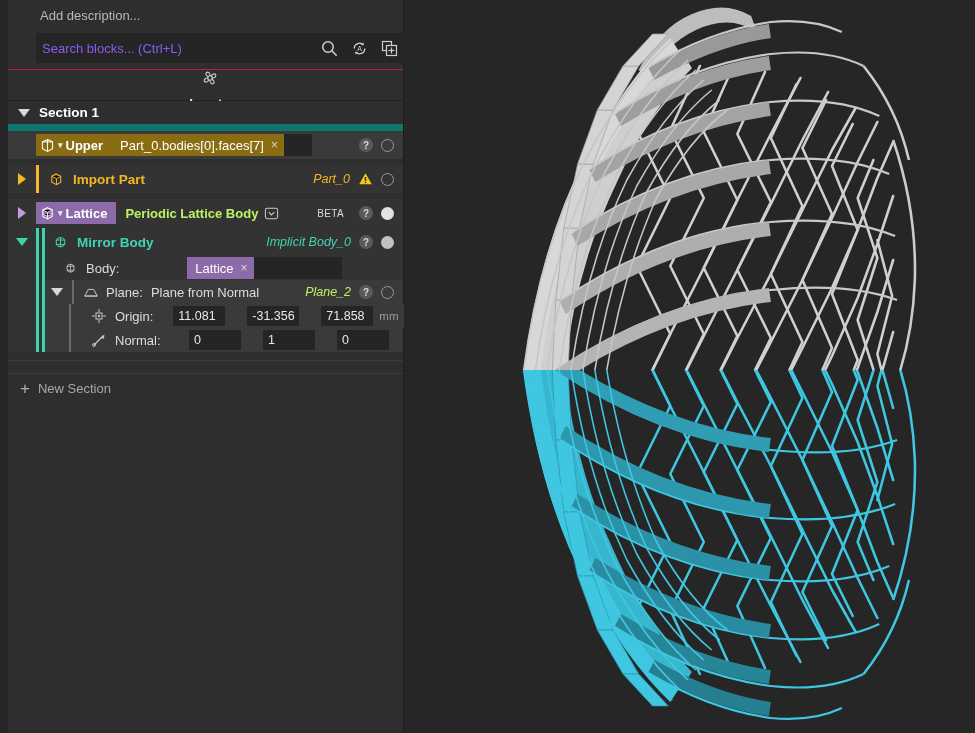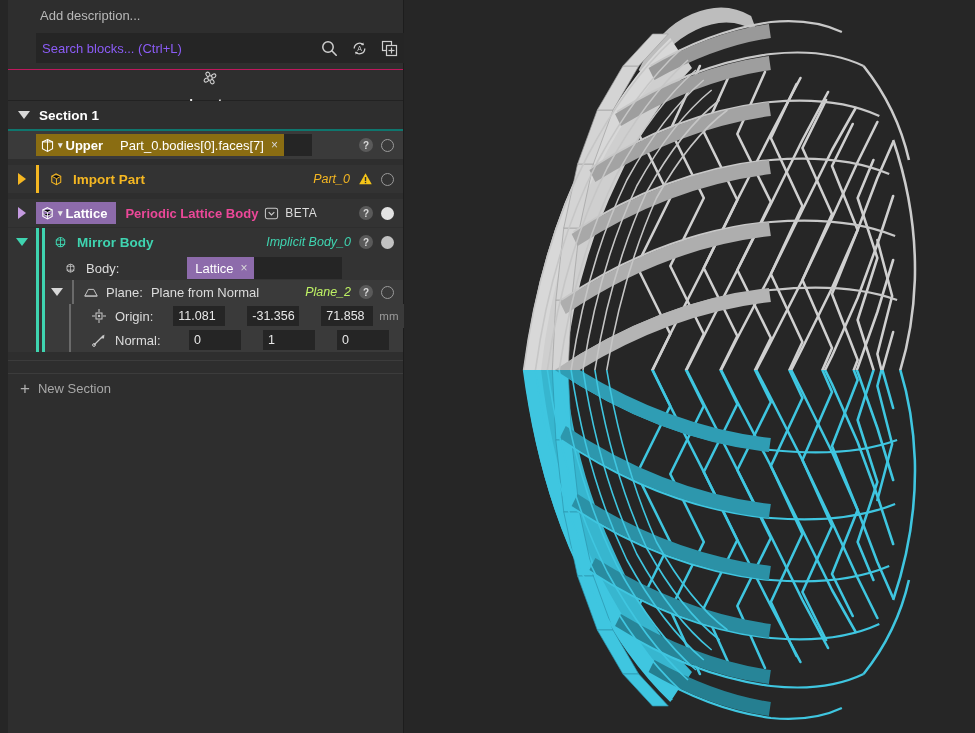--- a/index.html
+++ b/index.html
@@ -40,21 +40,21 @@
     padding-left: 8px; gap: 10px;
     border-top: 1px solid #be185d; border-bottom: 1px solid #222;
     background: #2e2e2e;
     flex-direction: column;
   }
   .inputs-label { color: #e8e8e8; font-size: 13.5px; font-weight: bold; }
 
   .section-row {
     height: 30px; display: flex; align-items: center; gap: 9px;
     padding-left: 10px; background: #2e2e2e;
-    border-bottom: 2px solid #0f766e;
+    border-bottom: 7px solid #0f766e;
   }
   .section-label { color: #ffffff; font-size: 13.5px; font-weight: bold; }
 
   .tri { width: 0; height: 0; }
   .tri-down { border-left: 6.5px solid transparent; border-right: 6.5px solid transparent; border-top: 8px solid #d8d8d8; }
   .tri-right { border-top: 6.5px solid transparent; border-bottom: 6.5px solid transparent; border-left: 8px solid #d8d8d8; }
   .tri-down.teal { border-top-color: #3fd4b0; }
   .tri-right.gold { border-left-color: #f5b722; }
   .tri-right.purple { border-left-color: #c49ae0; }
 
@@ -74,22 +74,22 @@
     font-size: 13px; font-weight: bold; cursor: pointer;
   }
   .chip.gold { background: #8a6d12; color: #ffffff; }
   .chip.purple { background: #8d6bab; color: #ffffff; }
   .chip .cv { font-size: 9px; color: #e8e8e8; }
 
   .blk-name { font-size: 13.5px; font-weight: bold; }
   .blk-name.gold { color: #f5b722; }
   .blk-name.teal { color: #3fd4b0; }
 
-  .blk-type { font-size: 13px; color: #ec4899; font-weight: bold; }
-  .beta { font-size: 12px; color: #dcdcdc; letter-spacing: .3px; }
+  .blk-type { font-size: 13px; color: #bef264; font-weight: bold; }
+  .beta { font-size: 10px; color: #dcdcdc; letter-spacing: .3px; margin-left: 32px; }
 
   .blk-right { margin-left: auto; display: flex; align-items: center; gap: 8px; padding-right: 9px; }
   .out-name { font-style: italic; font-size: 12.5px; }
   .out-name.gold { color: #f5b722; }
   .out-name.teal { color: #3fd4b0; }
   .out-name.gray { color: #bef264; }
 
   .qmark {
     width: 14px; height: 14px; border-radius: 50%;
     background: #5a5a5a; color: #d8d8d8;

